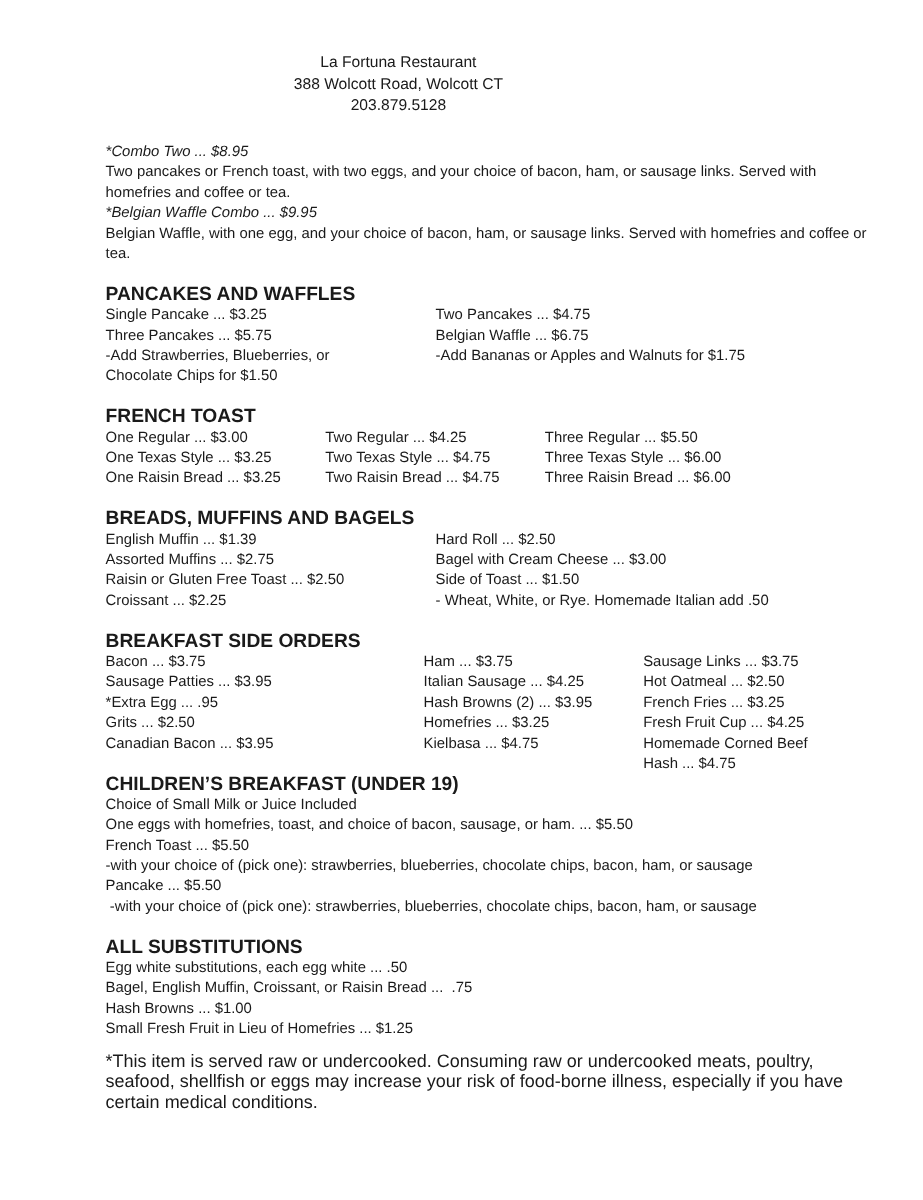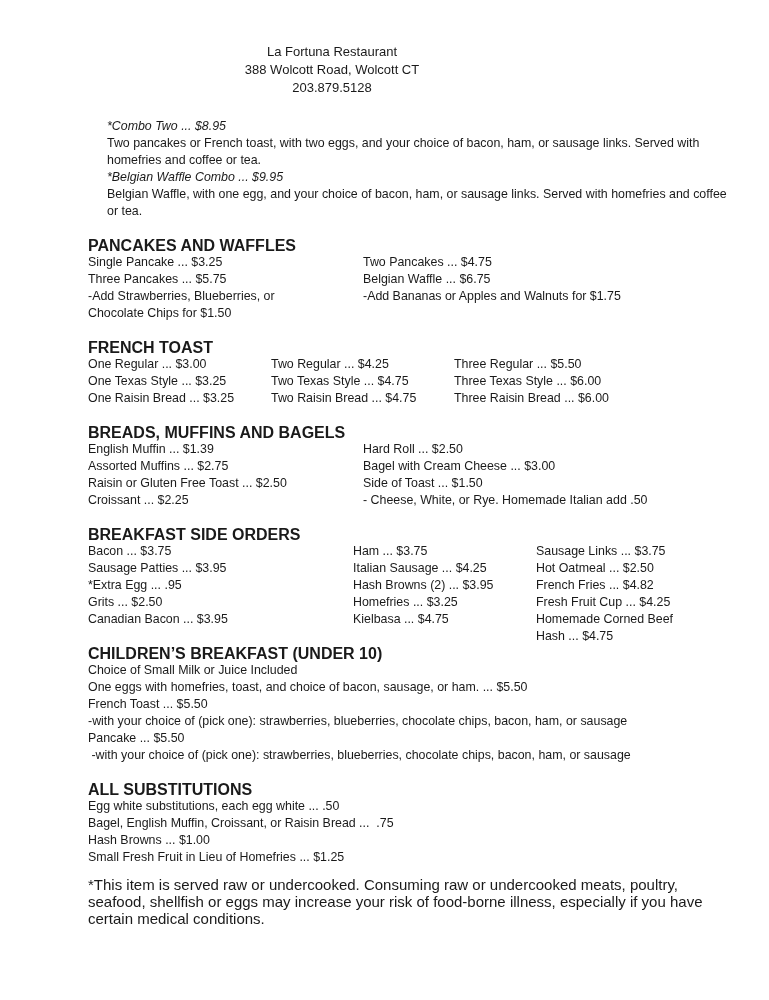--- a/index.html
+++ b/index.html
@@ -3,21 +3,21 @@
 <meta charset="utf-8">
 <style>
   html, body { margin: 0; padding: 0; background: #ffffff; }
   body {
     width: 769px; height: 1000px; overflow: hidden; position: relative;
     font-family: "Liberation Sans", sans-serif; color: #1a1a1a;
     font-size: 12.4px; line-height: 17px;
   }
   .page { position: absolute; left: 88px; top: 43px; width: 640px; }
   .header { text-align: center; margin-left: -88px; width: 664px; font-size: 13px; line-height: 18px; }
-  .combo { margin-top: 21px; margin-left: 19px; }
+  .combo { margin-top: 21px; }
   .combo .title { font-style: italic; }
   .section { margin-top: 17px; }
   .section-title { font-weight: bold; font-size: 16px; }
   .row { display: flex; }
   .c2a { width: 275px; }
   .c3a { width: 183px; }
   .c3b { width: 183px; }
   .bs1 { width: 229px; }
   .bs2 { width: 183px; margin-left: 36px; }
   .disclaimer { position: absolute; left: 88px; top: 876px; width: 640px; font-size: 15px; line-height: 17px; }
@@ -87,60 +87,60 @@
     <div class="row">
         <div class="c2a">Assorted Muffins ... $2.75</div>
         <div>Bagel with Cream Cheese ... $3.00</div>
       </div>
     <div class="row">
         <div class="c2a">Raisin or Gluten Free Toast ... $2.50</div>
         <div>Side of Toast ... $1.50</div>
       </div>
     <div class="row">
         <div class="c2a">Croissant ... $2.25</div>
-        <div>- Cheese, White, or Rye. Homemade Italian add .50</div>
+        <div>- Wheat, White, or Rye. Homemade Italian add .50</div>
       </div>
   </div>
 
   <div class="section">
     <div class="section-title">BREAKFAST SIDE ORDERS</div>
     <div class="row">
         <div class="bs1">Bacon ... $3.75</div>
         <div class="bs2">Ham ... $3.75</div>
         <div>Sausage Links ... $3.75</div>
       </div>
     <div class="row">
         <div class="bs1">Sausage Patties ... $3.95</div>
         <div class="bs2">Italian Sausage ... $4.25</div>
         <div>Hot Oatmeal ... $2.50</div>
       </div>
     <div class="row">
         <div class="bs1">*Extra Egg ... .95</div>
         <div class="bs2">Hash Browns (2) ... $3.95</div>
-        <div>French Fries ... $4.82</div>
+        <div>French Fries ... $3.25</div>
       </div>
     <div class="row">
         <div class="bs1">Grits ... $2.50</div>
         <div class="bs2">Homefries ... $3.25</div>
         <div>Fresh Fruit Cup ... $4.25</div>
       </div>
     <div class="row">
         <div class="bs1">Canadian Bacon ... $3.95</div>
         <div class="bs2">Kielbasa ... $4.75</div>
         <div>Homemade Corned Beef</div>
       </div>
     <div class="row">
         <div class="bs1">&nbsp;</div>
         <div class="bs2">&nbsp;</div>
         <div>Hash ... $4.75</div>
       </div>
   </div>
 
   <div>
-    <div class="section-title">CHILDREN’S BREAKFAST (UNDER 10)</div>
+    <div class="section-title">CHILDREN’S BREAKFAST (UNDER 19)</div>
     <div>Choice of Small Milk or Juice Included</div>
     <div>One eggs with homefries, toast, and choice of bacon, sausage, or ham.  ... $5.50</div>
     <div>French Toast ... $5.50</div>
     <div>-with your choice of (pick one): strawberries, blueberries, chocolate chips, bacon, ham, or sausage</div>
     <div>Pancake ... $5.50</div>
     <div style="white-space:pre"> -with your choice of (pick one): strawberries, blueberries, chocolate chips, bacon, ham, or sausage</div>
   </div>
 
   <div class="section">
     <div class="section-title">ALL SUBSTITUTIONS</div>

